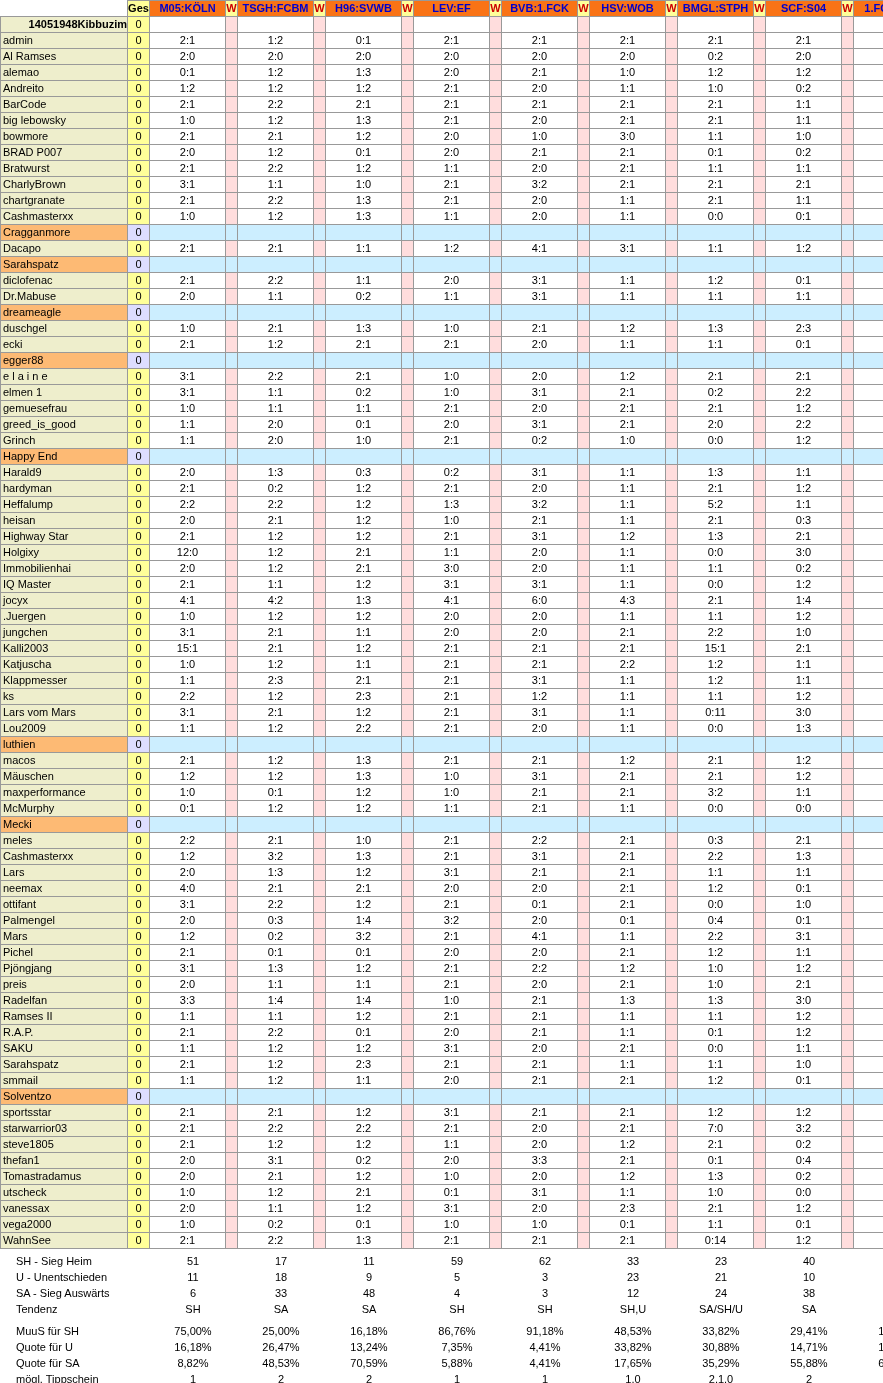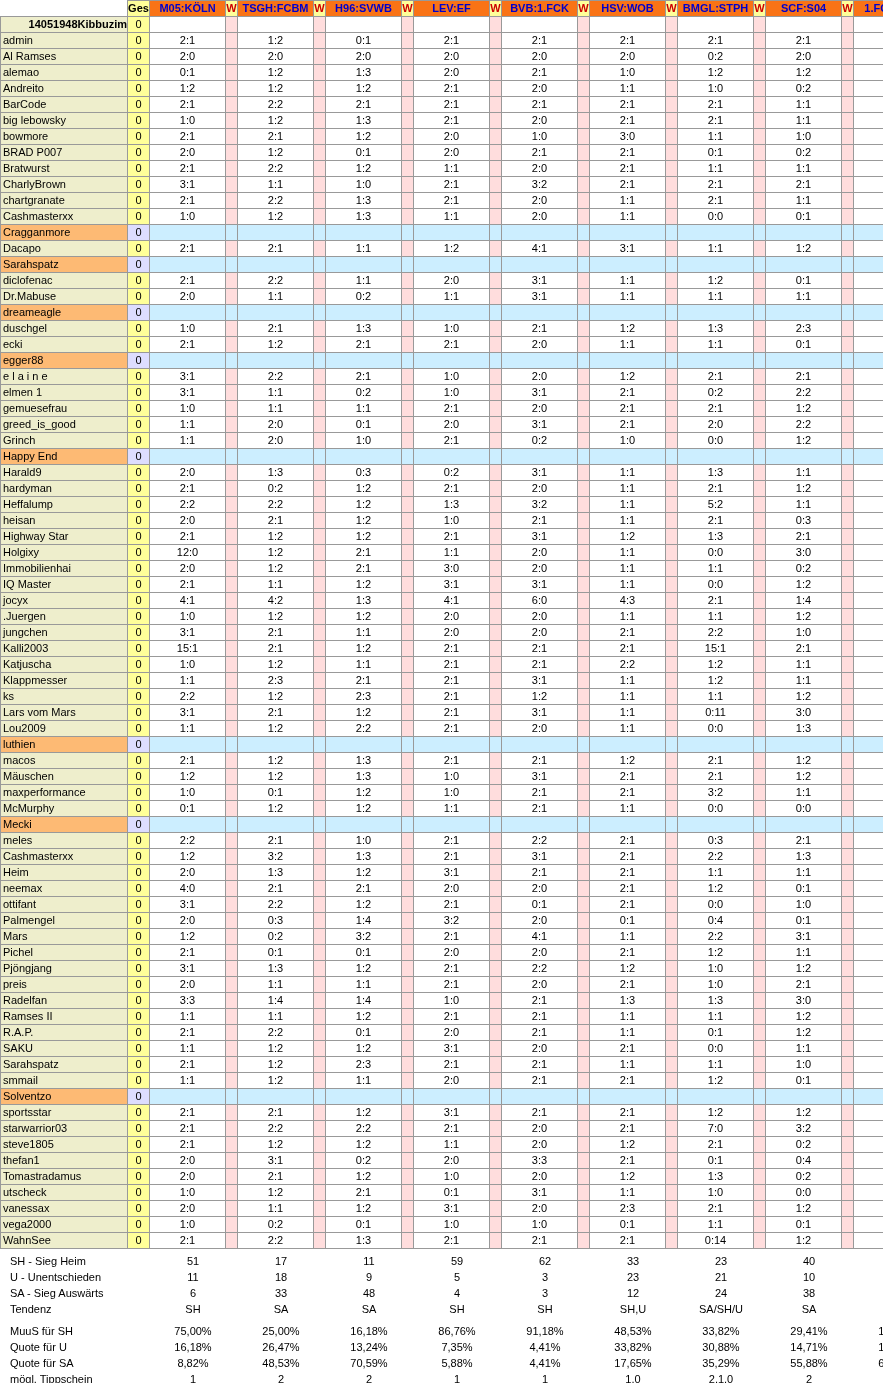--- a/index.html
+++ b/index.html
@@ -18,21 +18,21 @@
   .score{text-align:center;}
   .wcol{width:12px;}
   
   .b0{background:#ffffff;}
   .b1{background:#ffffff;}
   .blank-row td{background:#cceeff;}
   .blank-row .name{background:#fdba74;}
   .blank-row .ges-cell{background:#ddddff;}
   .sep{background:#ffdddd;}
   .stats td{border:none;text-align:center;font-size:11px;height:16px;line-height:16px;}
-  .stats td.lab{text-align:left;padding-left:10px;margin-left:12px;}
+  .stats td.lab{text-align:left;padding-left:16px;margin-left:12px;}
   .statsgap{height:6px;border:none;background:#fff;}
 </style>
 </head>
 <body>
 
 <div id="wrap">
 <table>
   <colgroup>
     <col style="width:127px">
     <col style="width:22px">
@@ -1186,21 +1186,21 @@
           <td class="wcol sep"></td>
           <td class="score b1">2:1</td>
           <td class="wcol sep"></td>
           <td class="score b0">2:2</td>
           <td class="wcol sep"></td>
           <td class="score b1">1:3</td>
           <td class="wcol sep"></td>
           <td class="score b0">0:2</td>
         </tr>
         <tr>
-          <td class="name">Heim</td>
+          <td class="name">Lars</td>
           <td class="ges-cell">0</td>
           <td class="score b0">2:0</td>
           <td class="wcol sep"></td>
           <td class="score b1">1:3</td>
           <td class="wcol sep"></td>
           <td class="score b0">1:2</td>
           <td class="wcol sep"></td>
           <td class="score b1">3:1</td>
           <td class="wcol sep"></td>
           <td class="score b0">2:1</td>

